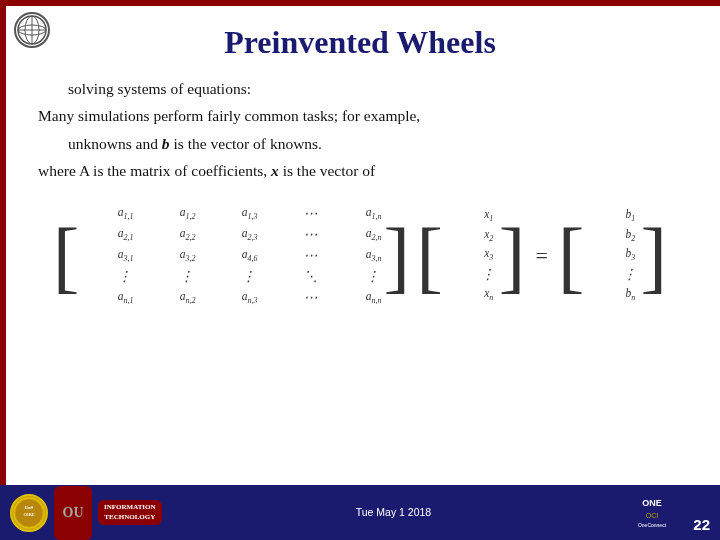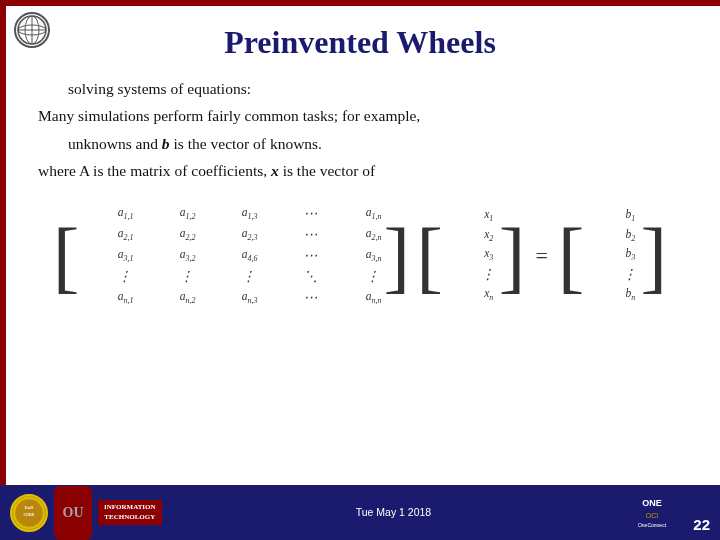--- a/index.html
+++ b/index.html
@@ -225,21 +225,21 @@
       color: #a3a3a3;
       border-radius: 6px;
     }
 
     .footer-logo-it {
       background: #8B0000;
       padding: 3px 6px;
       font-size: 7px;
       color: white;
       font-weight: bold;
-      border-radius: 0;
+      border-radius: 6px;
       text-align: center;
       line-height: 1.3;
       max-width: 90px;
     }
 
     .footer-center-text {
       text-align: center;
       color: white;
       font-size: 10.5px;
       font-family: Arial, sans-serif;

